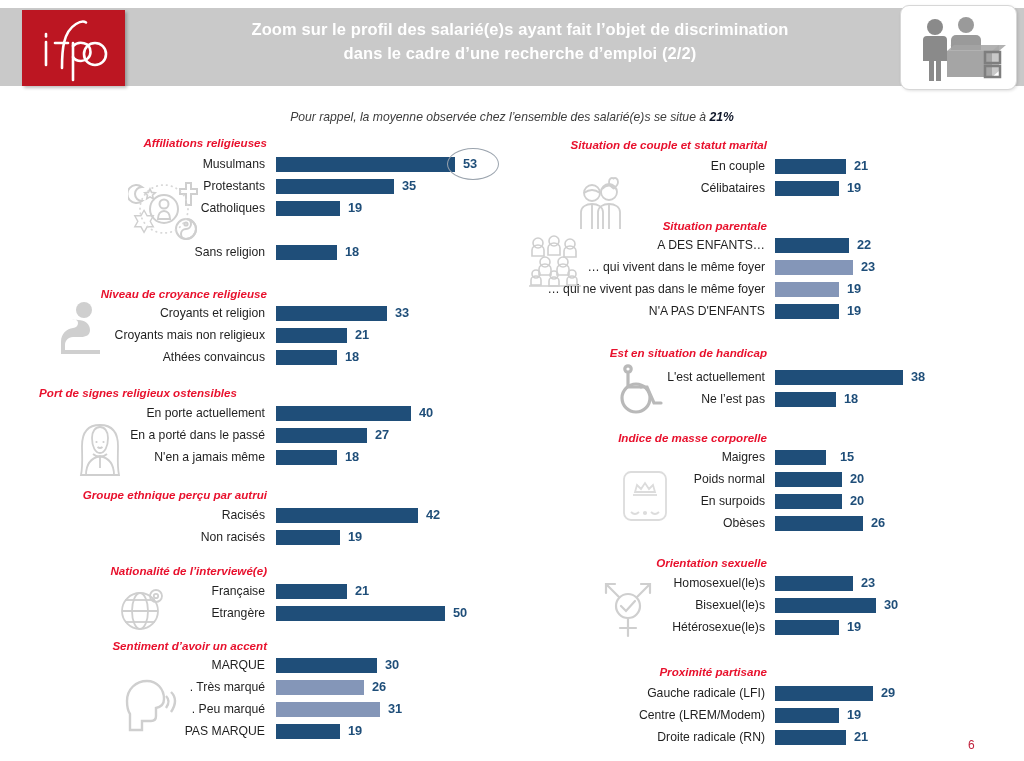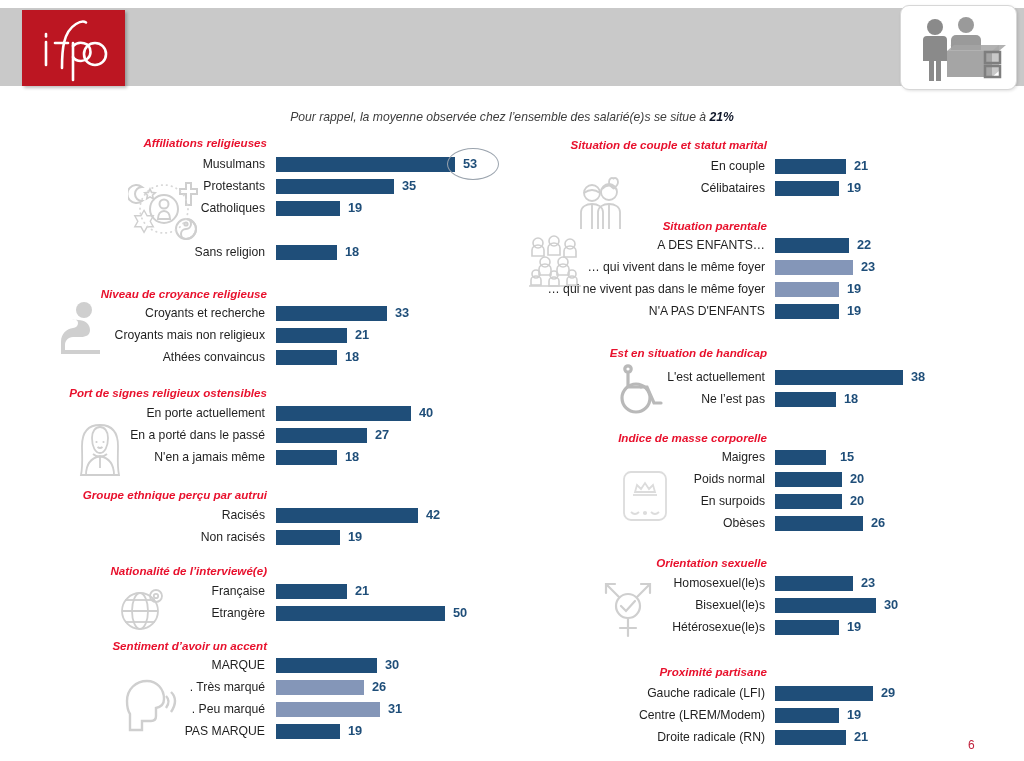--- a/index.html
+++ b/index.html
@@ -115,20 +115,24 @@
         <path d="M24 24 L24 26.5"></path>
         <path d="M33 33 L46 33"></path>
         <path d="M40 58 C40 40 41 22 54 14 C58 11.5 62 11 64 12.5"></path>
         <path d="M62 44 C62 37.5 67 33 73 33 C79 33 84 37.5 84 44 C84 50.5 79 55 73 55 C67 55 62 50.5 62 44 Z"></path>
         <path d="M51 33 L51 70"></path>
         <path d="M51 36 C54 33 58 32.2 62 33.2 C66 34.2 68.5 37.5 68.5 42 C68.5 47 64.5 51 59 51 C55.5 51 52.5 49.5 51 47"></path>
       </g>
     </svg>
   </div>
 
+  <div class="header-title">
+    <div>Zoom sur le profil des salarié(e)s ayant fait l’objet de discrimination</div>
+    <div>dans le cadre d’une recherche d’emploi (2/2)</div>
+  </div>
 
   <div class="header-icon-box">
     <svg width="92" height="68" viewBox="0 0 92 68">
       <g fill="#8a8a8a">
         <circle cx="21" cy="12" r="8"></circle>
         <path d="M13 21 h16 a4 4 0 0 1 4 4 v21 h-6 v20 h-5 v-20 h-2 v20 h-5 v-20 h-6 v-21 a4 4 0 0 1 4 -4 z"></path>
       </g>
       <g fill="#9a9a9a">
         <circle cx="52" cy="10" r="8"></circle>
         <path d="M42 20 h20 a5 5 0 0 1 5 5 v10 h-30 v-10 a5 5 0 0 1 5 -5 z"></path>
@@ -194,35 +198,35 @@
       </div>
       <div class="group-title" style="top: 287px; left: 0px; width: 267px; text-align: right;">Niveau de croyance religieuse</div>
       <div class="group-icon" style="left: 60px; top: 300px;"><svg width="44" height="54" viewBox="0 0 44 54">
           <g fill="#cfcfcf">
       <circle cx="24" cy="10" r="8"></circle>
       <path d="M16 20 c7 0 12 4 12 10 c0 5 -4 7 -9 7 l-8 0 c-5 0 -8 4 -8 8 l0 5 l30 0 l0 4 l-34 0 l0 -12 c0 -9 6 -13 12 -14 c3 -0.5 5 -2 5 -5 c0 -3 -3 -4 -6 -4 z" transform="translate(2,0)"></path>
       <path d="M6 50 h34 v4 H6 z"></path>
     </g>
         </svg></div>
       <div class="row" style="top: 302px; left: 0px; width: 512px;">
-        <div class="row-label" style="right: 247px;">Croyants et recherche</div>
+        <div class="row-label" style="right: 247px;">Croyants et religion</div>
         <div class="bar" style="left: 276px; width: 111px;"></div>
         <div class="bar-value" style="left: 395px;">33</div>
       </div>
       <div class="row" style="top: 324px; left: 0px; width: 512px;">
         <div class="row-label" style="right: 247px;">Croyants mais non religieux</div>
         <div class="bar" style="left: 276px; width: 71px;"></div>
         <div class="bar-value" style="left: 355px;">21</div>
       </div>
       <div class="row" style="top: 346px; left: 0px; width: 512px;">
         <div class="row-label" style="right: 247px;">Athées convaincus</div>
         <div class="bar" style="left: 276px; width: 61px;"></div>
         <div class="bar-value" style="left: 345px;">18</div>
       </div>
-      <div class="group-title" style="top: 386px; left: 0px; width: 267px; text-align: right; padding-left: 9px;">Port de signes religieux ostensibles</div>
+      <div class="group-title" style="top: 386px; left: 0px; width: 267px; text-align: center; padding-left: 9px;">Port de signes religieux ostensibles</div>
       <div class="group-icon" style="left: 74px; top: 422px;"><svg width="52" height="56" viewBox="0 0 52 56">
           <g fill="none" stroke="#cfcfcf" stroke-width="1.8">
       <path d="M26 3 C13 3 8 12 8 24 C8 34 9 44 7 53 L45 53 C43 44 44 34 44 24 C44 12 39 3 26 3 Z"></path>
       <path d="M18 16 c0 -7 3.5 -11 8 -11 s8 4 8 11 c0 9 -3.5 15 -8 15 s-8 -6 -8 -15 z"></path>
       <circle cx="22.5" cy="20" r="1.1" fill="#cfcfcf" stroke="none"></circle>
       <circle cx="29.5" cy="20" r="1.1" fill="#cfcfcf" stroke="none"></circle>
       <path d="M23.5 25 q2.5 2 5 0"></path>
       <path d="M19 32 q7 6 14 0"></path>
       <path d="M26 34 v12"></path>
       <path d="M12 53 c0 -10 5 -17 14 -19 c9 2 14 9 14 19"></path>

